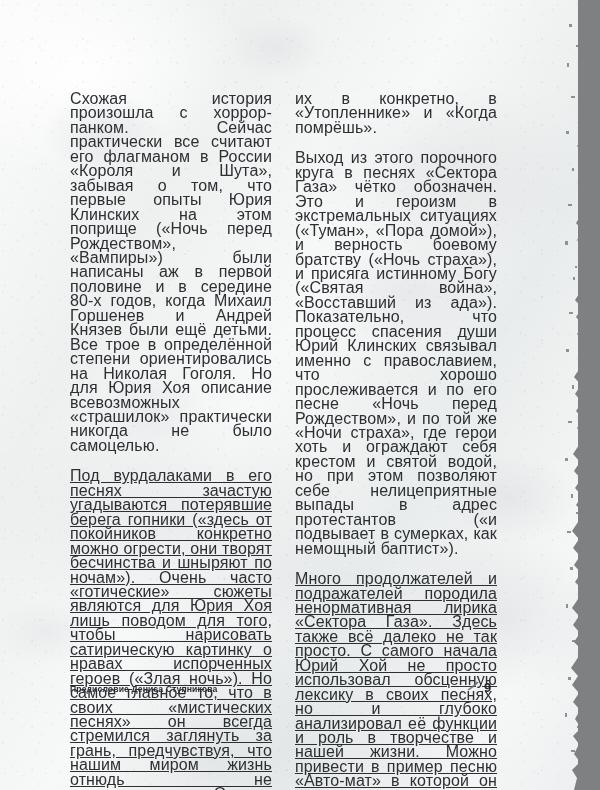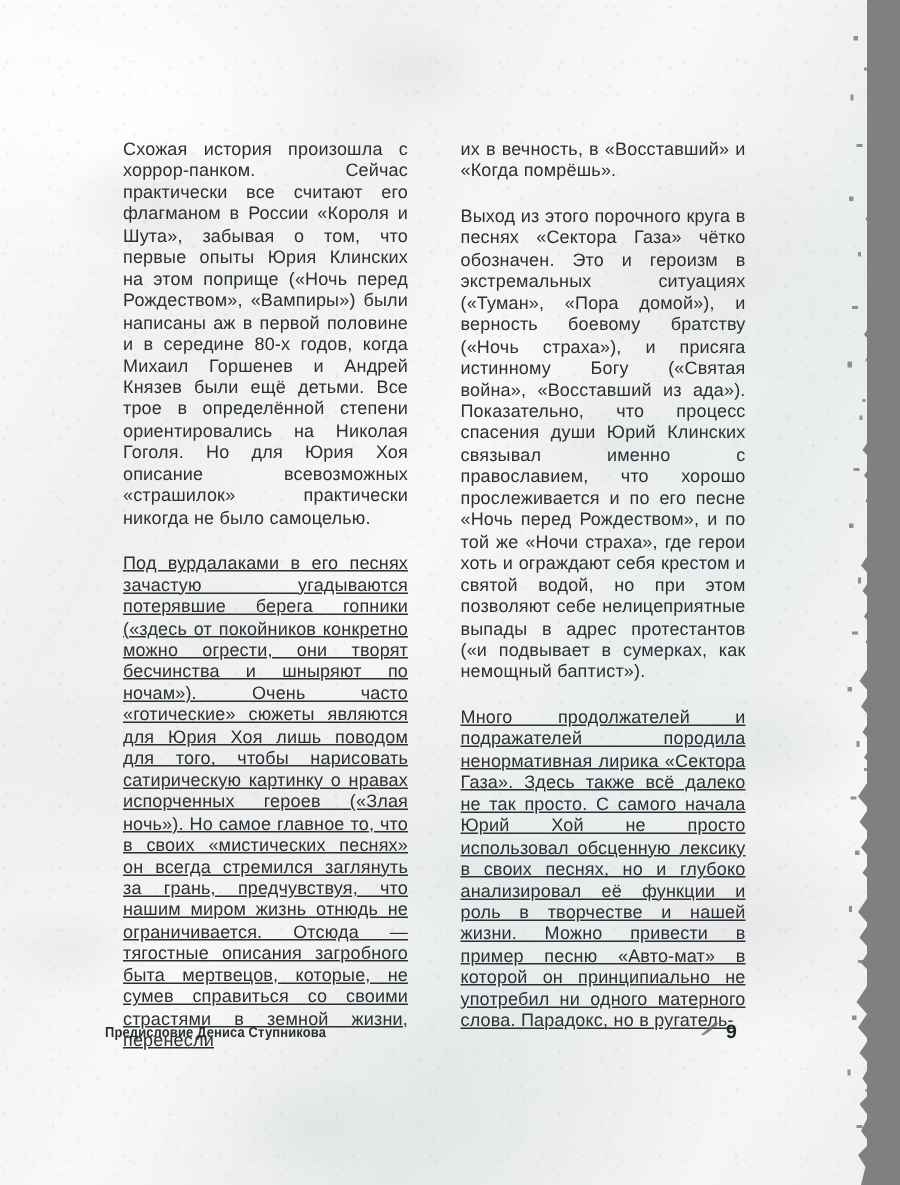--- a/index.html
+++ b/index.html
@@ -92,23 +92,23 @@
     left: 70px;
     top: 92px;
     width: 428px;
     display: flex;
     gap: 23px;
   }
   .col {
     width: 202px;
   }
   p.para {
-    margin: 0 0 16px 12px;
+    margin: 0 0 16px 0;
     font-family: "Liberation Sans", sans-serif;
-    font-size: 12px;
+    font-size: 16px;
     line-height: 14.45px;
     color: #2c2f33;
     text-align: justify;
     text-justify: inter-word;
     letter-spacing: .12px;
     word-spacing: .1px;
     hyphens: manual;
   }
   p.para:last-child { margin-bottom: 0; text-decoration: underline; }
 
@@ -210,21 +210,21 @@
   </svg>
 
   <div class="columns">
 
     <div class="col">
       <p class="para">Схожая история произошла с хоррор-панком. Сейчас практически все считают его флагманом в России «Короля и Шута», забывая о том, что первые опыты Юрия Клинских на этом поприще («Ночь перед Рождеством», «Вампиры») были написаны аж в первой половине и в середине 80-х годов, когда Михаил Горшенев и Андрей Князев были ещё детьми. Все трое в определённой степени ориентировались на Николая Гоголя. Но для Юрия Хоя описание всевозможных «страшилок» практически никогда не было самоцелью.</p>
       <p class="para">Под вурдалаками в его песнях зачастую угадываются потерявшие берега гопники («здесь от покойников конкретно можно огрести, они творят бесчинства и шныряют по ночам»). Очень часто «готические» сюжеты являются для Юрия Хоя лишь поводом для того, чтобы нарисовать сатирическую картинку о нравах испорченных героев («Злая ночь»). Но самое главное то, что в своих «мистических песнях» он всегда стремился заглянуть за грань, предчувствуя, что нашим миром жизнь отнюдь не ограничивается. Отсюда — тягостные описания загробного быта мертвецов, которые, не сумев справиться со своими страстями в земной жизни, перенесли</p>
     </div>
 
     <div class="col">
-      <p class="para">их в вечность, в «Восставший» и «Когда помрёшь».</p>
+      <p class="para">их в конкретно, в «Утопленнике» и «Когда помрёшь».</p>
       <p class="para">Выход из этого порочного круга в песнях «Сектора Газа» чётко обозначен. Это и героизм в экстремальных ситуациях («Туман», «Пора домой»), и верность боевому братству («Ночь страха»), и присяга истинному Богу («Святая война», «Восставший из ада»). Показательно, что процесс спасения души Юрий Клинских связывал именно с православием, что хорошо прослеживается и по его песне «Ночь перед Рождеством», и по той же «Ночи страха», где герои хоть и ограждают себя крестом и святой водой, но при этом позволяют себе нелицеприятные выпады в адрес протестантов («и подвывает в сумерках, как немощный баптист»).</p>
       <p class="para">Много продолжателей и подражателей породила ненормативная лирика «Сектора Газа». Здесь также всё далеко не так просто. С самого начала Юрий Хой не просто использовал обсценную лексику в своих песнях, но и глубоко анализировал её функции и роль в творчестве и нашей жизни. Можно привести в пример песню «Авто-мат» в которой он принципиально не употребил ни одного матерного слова. Парадокс, но в ругатель-</p>
     </div>
 
   </div>
 
   <div class="footer-rule"></div>
   <div class="footer-text">Предисловие Дениса Ступникова</div>
 
   <svg class="page-swoosh" viewBox="0 0 16 12">

